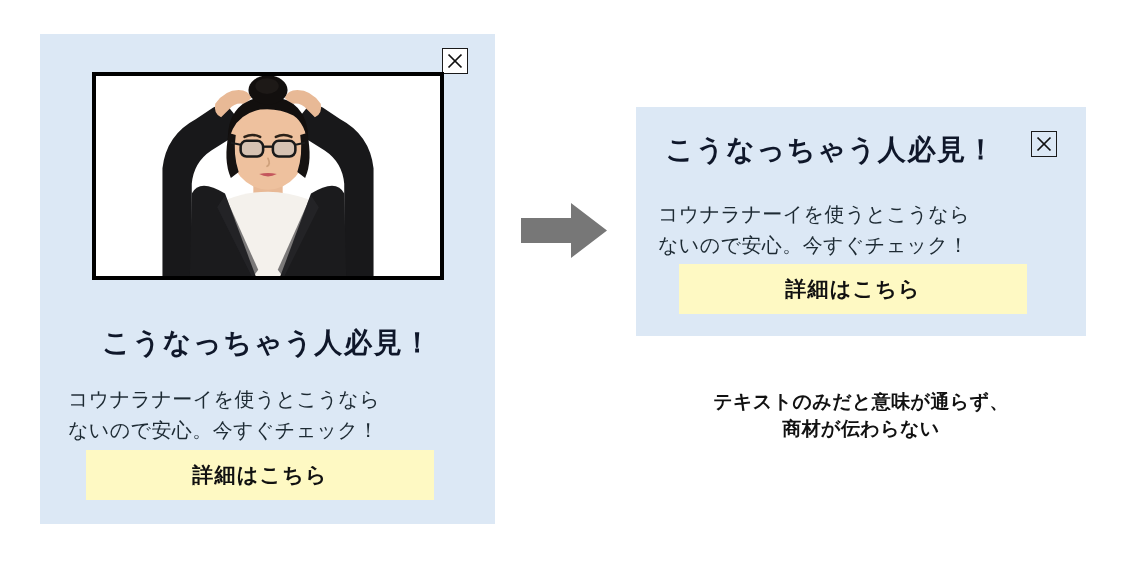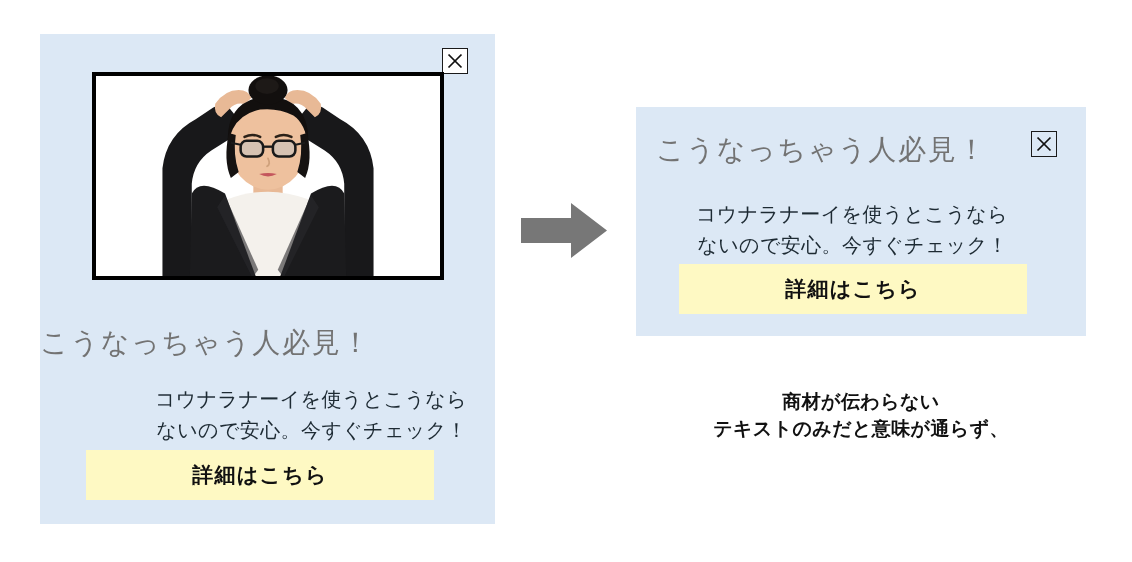--- a/index.html
+++ b/index.html
@@ -56,38 +56,39 @@
     height: 208px;
     border: 4px solid #000000;
     background: #ffffff;
     overflow: hidden;
   }
 
   
   #photo-svg { display: block; width: 100%; height: 100%; }
 
   .headline {
-    font-weight: normal;
-    color: #737373;
+    font-weight: bold;
+    color: #0f172a;
+    text-align: center;
     letter-spacing: 0.06em;
     white-space: nowrap;
   }
 
   #left-headline {
     position: absolute;
     left: 0;
     right: 0;
     top: 292px;
     font-size: 28px;
     line-height: 34px;
   }
 
   .body-copy {
     color: #1d2a33;
-    text-align: right;
+    text-align: left;
     letter-spacing: 0.02em;
   }
 
   #left-body {
     position: absolute;
     left: 28px;
     right: 28px;
     top: 350px;
     font-size: 20px;
     line-height: 31px;
@@ -275,17 +276,17 @@
 
     <div class="body-copy" id="right-body">
       <div>コウナラナーイを使うとこうなら</div>
       <div>ないので安心。今すぐチェック！</div>
     </div>
 
     <div class="cta" id="right-cta">詳細はこちら</div>
   </div>
 
   <div id="caption">
+    <div>テキストのみだと意味が通らず、</div>
     <div>商材が伝わらない</div>
-    <div>テキストのみだと意味が通らず、</div>
   </div>
 
 </div>
 
 </body></html>

